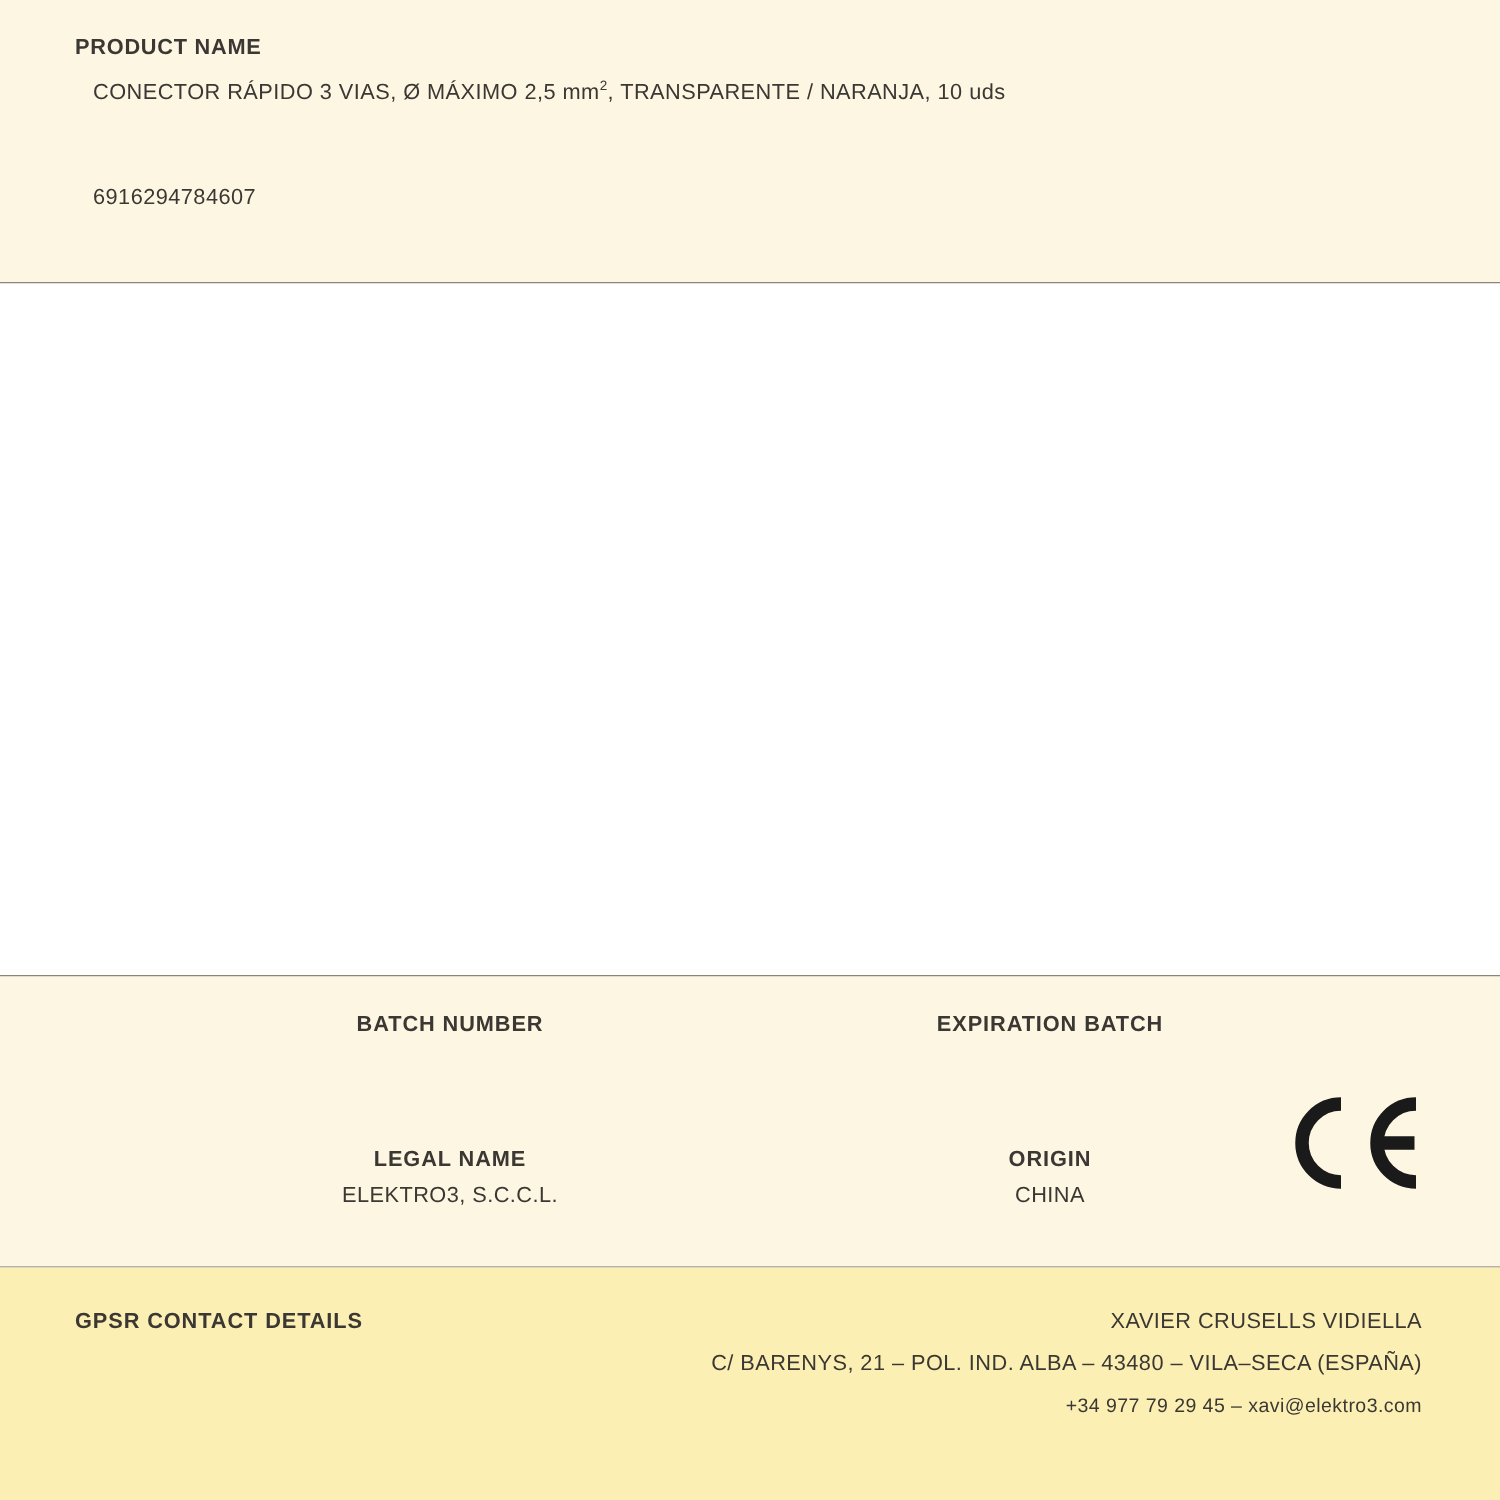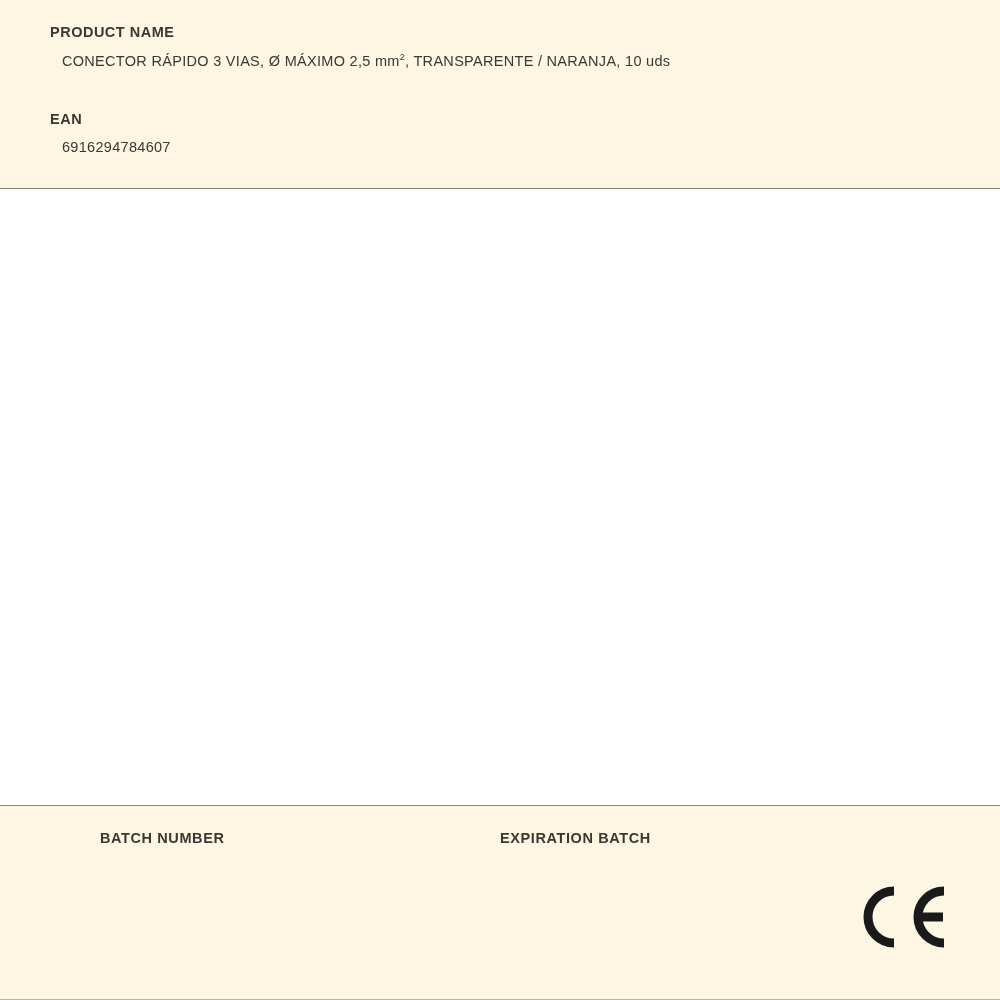--- a/index.html
+++ b/index.html
@@ -72,20 +72,21 @@
   .grid2 {
     display: grid;
     grid-template-columns: 1fr 1fr;
     width: 800px;
     margin: 0;
     position: absolute;
     left: 100px;
     top: 0;
   }
   .cell {
+    text-align: center;
   }
   .cell .lbl {
     font-size: 14.5px;
     font-weight: bold;
     letter-spacing: 0.6px;
     color: #3b3833;
   }
   .cell .val {
     font-size: 14.5px;
     letter-spacing: 0.3px;
@@ -139,41 +140,58 @@
 <body>
 
 <div class="page">
 
   <div class="top-block">
     <div class="field-label">PRODUCT NAME</div>
     <div class="field-value"><span>CONECTOR RÁPIDO 3 VIAS, Ø MÁXIMO 2,5 mm</span><sup>2</sup><span>, TRANSPARENTE / NARANJA, 10 uds</span></div>
 
     <div class="gap-block"></div>
 
-    <div class="field-label">EAN</div>
     <div class="field-value">6916294784607</div>
   </div>
 
   <div class="image-area"></div>
 
   <div class="lower-block">
 
     <div class="grid2 row-a">
       <div class="cell">
         <div class="lbl">BATCH NUMBER</div>
         <div class="val"></div>
       </div>
       <div class="cell">
         <div class="lbl">EXPIRATION BATCH</div>
         <div class="val"></div>
       </div>
     </div>
 
+    <div class="grid2 row-b">
+      <div class="cell">
+        <div class="lbl">LEGAL NAME</div>
+        <div class="val">ELEKTRO3, S.C.C.L.</div>
+      </div>
+      <div class="cell">
+        <div class="lbl">ORIGIN</div>
+        <div class="val">CHINA</div>
+      </div>
+    </div>
 
     <svg class="ce-mark" viewBox="0 0 92 66" xmlns="http://www.w3.org/2000/svg">
       <path d="M38 7 A 26 26 0 1 0 38 59" fill="none" stroke="#1a1a1a" stroke-width="9"></path>
       <path d="M88 7 A 26 26 0 1 0 88 59" fill="none" stroke="#1a1a1a" stroke-width="9"></path>
       <rect x="62" y="28.5" width="25" height="9" fill="#1a1a1a"></rect>
     </svg>
   </div>
 
+  <div class="footer">
+    <div class="footer-label">GPSR CONTACT DETAILS</div>
+    <div class="footer-right">
+      <div>XAVIER CRUSELLS VIDIELLA</div>
+      <div>C/ BARENYS, 21 – POL. IND. ALBA – 43480 – VILA–SECA (ESPAÑA)</div>
+      <div class="small">+34 977 79 29 45 – xavi@elektro3.com</div>
+    </div>
+  </div>
 
 </div>
 
 </body></html>

